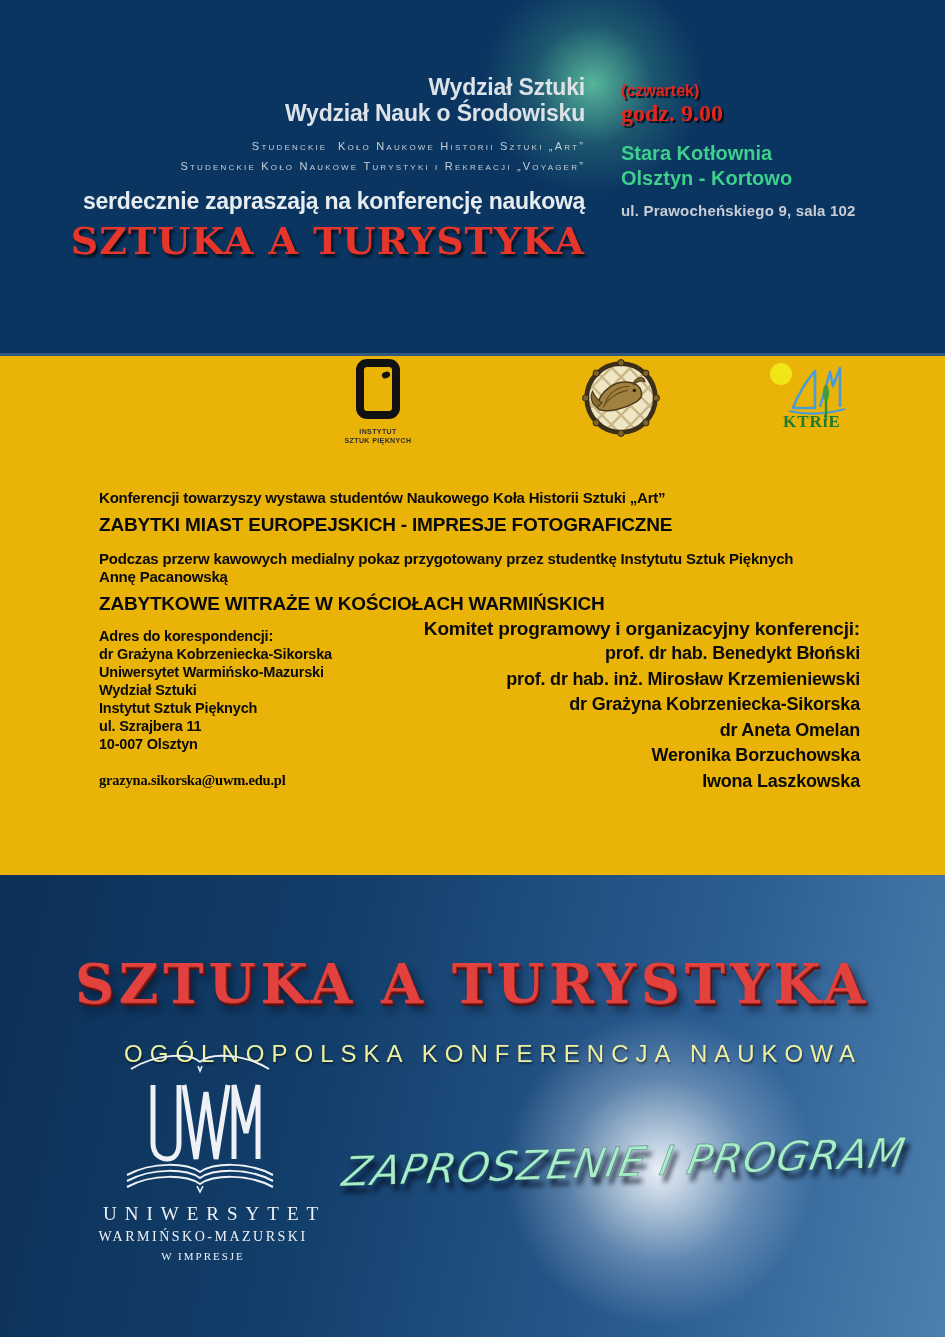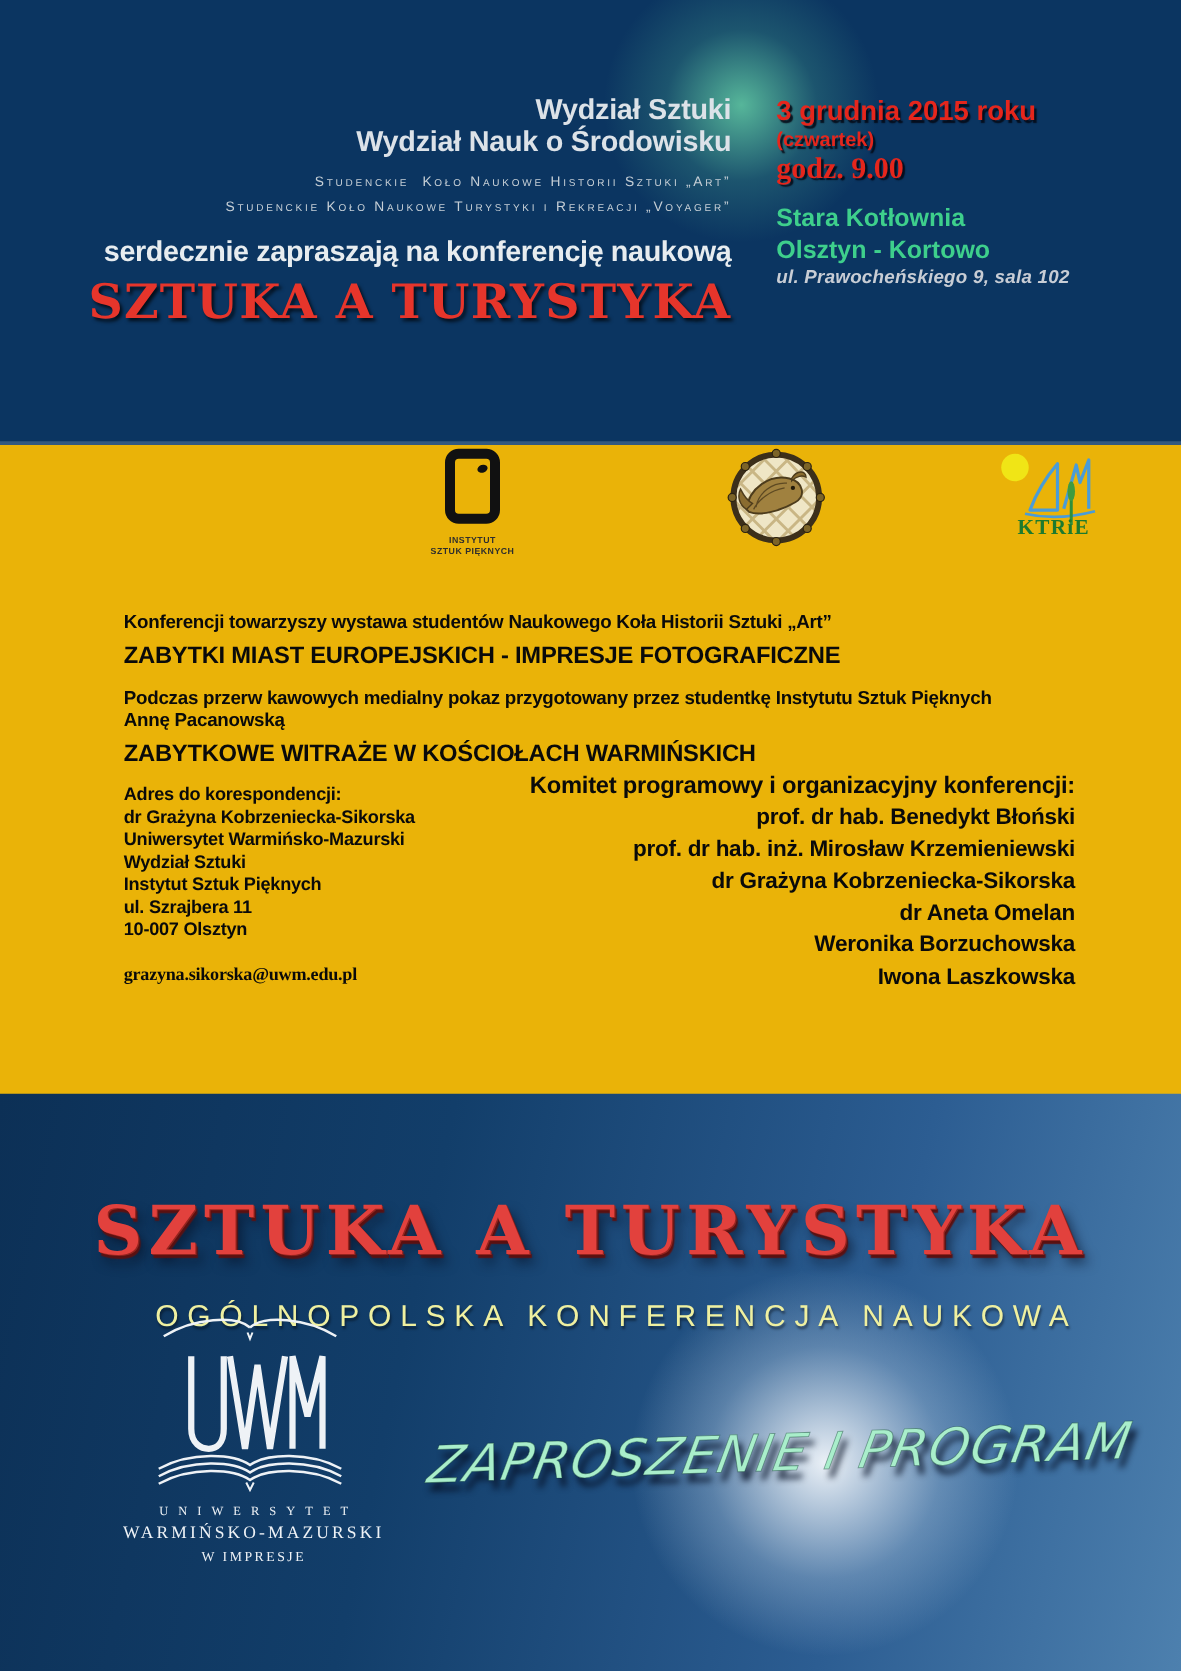--- a/index.html
+++ b/index.html
@@ -29,21 +29,21 @@
     font-family:"DejaVu Serif","Liberation Serif",serif;font-weight:bold;
     font-size:38px;color:#e6352b;letter-spacing:1px;margin-top:3px;
     text-shadow:2px 3px 3px rgba(0,0,0,.75);
   }
   .when-block{position:absolute;left:621px;top:78px;}
   .when-date{font-size:22px;font-weight:bold;color:#e5261c;text-shadow:2px 2px 1px rgba(4,10,22,.9);line-height:1;}
   .when-weekday{font-size:16px;font-weight:bold;color:#e5261c;text-shadow:2px 2px 1px rgba(4,10,22,.9);margin-top:4px;}
   .when-time{font-size:24px;font-weight:bold;color:#e5261c;text-shadow:2px 2px 1px rgba(4,10,22,.9);font-family:Liberation Serif, serif;}
   .venue{font-size:20px;font-weight:bold;color:#3ecf8c;line-height:1.25;}
   .venue-first{margin-top:14px;}
-  .venue-addr{font-size:15px;font-weight:bold;color:#c8cdd5;letter-spacing:.2px;font-style:italic;}
+  .venue-addr{font-size:15px;font-weight:bold;color:#c8cdd5;margin-top:11px;letter-spacing:.2px;}
 
   
   .logo-box{position:absolute;}
   .logo-caption{color:#5a5a5a;font-size:8px;letter-spacing:1px;line-height:1.2;}
   .isp-caption{color:#2e2e2e;font-size:7px;font-weight:bold;letter-spacing:.4px;line-height:1.3;text-align:center;}
 
   
   .exhibition{position:absolute;left:99px;top:489px;width:710px;color:#0a0a0a;letter-spacing:-.2px;}
   .exh-small{font-size:15px;font-weight:bold;line-height:1.25;}
   .exh-big{font-size:19px;font-weight:bold;line-height:1.2;margin-top:6px;}
@@ -67,21 +67,21 @@
     font-family:"DejaVu Serif","Liberation Serif",serif;font-weight:bold;
     font-size:54px;color:#e2413d;letter-spacing:5px;
     text-shadow:1px 1px 0 #94241f,2px 3px 1px #5c1111,5px 7px 9px rgba(5,15,35,.6);
   }
   .bottom-subtitle{
     position:absolute;right:83px;top:165px;text-align:right;
     font-size:24px;color:#eff0a0;letter-spacing:7px;font-weight:500;
     text-shadow:1px 2px 2px rgba(0,0,0,.45);
   }
   .uwm-block{position:absolute;left:95px;top:172px;width:216px;color:#eef2f6;text-align:center;}
-  .uwm-cap1{font-family:"Liberation Serif",serif;font-size:10px;letter-spacing:8px;margin-top:2px;text-indent:8px;}
+  .uwm-cap1{font-family:"Liberation Serif",serif;font-size:19px;letter-spacing:8px;margin-top:2px;text-indent:8px;}
   .uwm-cap2{font-family:"Liberation Serif",serif;font-size:14px;letter-spacing:2.5px;margin-top:4px;}
   .uwm-cap3{font-family:"Liberation Serif",serif;font-size:11px;letter-spacing:2px;margin-top:5px;}
   .banner{
     position:absolute;left:345px;top:263px;width:580px;
     font-family:"DejaVu Sans","Liberation Sans",sans-serif;
     font-style:italic;font-size:41px;color:#a9eecb;letter-spacing:1px;white-space:nowrap;
     transform:skewX(-12deg) rotate(-2deg);
     text-shadow:5px 7px 5px rgba(6,16,38,.85);
     -webkit-text-stroke:.7px rgba(16,62,48,.45);
   }
@@ -97,21 +97,20 @@
       <div class="org-line">Wydział Nauk o Środowisku</div>
       <div class="club-block">
         <div class="club-line">Studenckie  Koło Naukowe Historii Sztuki „Art”</div>
         <div class="club-line">Studenckie Koło Naukowe Turystyki i Rekreacji „Voyager”</div>
       </div>
       <div class="invite-line">serdecznie zapraszają na konferencję naukową</div>
       <div class="top-title">SZTUKA A TURYSTYKA</div>
     </div>
 
     <div class="when-block">
-      <div class="when-date">3 grudnia 2015 roku</div>
       <div class="when-weekday">(czwartek)</div>
       <div class="when-time">godz. 9.00</div>
       <div class="venue venue-first">Stara Kotłownia</div>
       <div class="venue">Olsztyn - Kortowo</div>
       <div class="venue-addr">ul. Prawocheńskiego 9, sala 102</div>
     </div>
   </div>
 
 
   <div class="logo-box" style="left:353px;top:358px;">
@@ -149,21 +148,21 @@
           <circle cx="71" cy="68" r="3.4"></circle>
       </g>
       <path d="M20 52 C22 34 40 22 56 26 C68 29 70 41 61 46 C49 53 32 58 22 54 Z" fill="#a0813f" stroke="#4d3c1c" stroke-width="1.6"></path>
       <path d="M20 52 C14 48 12 41 15 35 C18 41 21 45 25 47 Z" fill="#8a6c30" stroke="#4d3c1c" stroke-width="1.2"></path>
       <path d="M58 26 C62 19 70 19 70 25 C67 23 62 24 58 28 Z" fill="#8a6c30" stroke="#4d3c1c" stroke-width="1.2"></path>
       <path d="M28 50 C30 38 42 29 54 30 M26 52 C30 44 40 36 52 34" stroke="#5d4922" stroke-width="1.1" fill="none"></path>
       <circle cx="59" cy="34" r="1.8" fill="#241b0a"></circle>
     </svg>
   </div>
 
-  <div class="logo-box" style="left:794px;top:360px;">
+  <div class="logo-box" style="left:763px;top:360px;">
     <svg width="95" height="72" viewBox="0 0 95 72">
       <circle cx="18" cy="14" r="11" fill="#f0e516"></circle>
       <path d="M30 48 C36 32 46 18 52 11 L52 48 Z" fill="none" stroke="#4a9cd8" stroke-width="2.6" stroke-linejoin="round"></path>
       <path d="M57 47 L67 12 L70 26 L77 8 L77 47" fill="none" stroke="#4a9cd8" stroke-width="2.6" stroke-linejoin="round"></path>
       <path d="M26 51 Q52 57 82 49" fill="none" stroke="#4a9cd8" stroke-width="2.2"></path>
       <line x1="63" y1="28" x2="63" y2="60" stroke="#2e8f3c" stroke-width="2.4"></line>
       <ellipse cx="63" cy="33" rx="3" ry="8" fill="#3f9b3f"></ellipse>
       <text x="20" y="67" font-family="Liberation Serif,serif" font-weight="bold" font-size="17" fill="#1d7a2e" letter-spacing="1">KTRiE</text>
     </svg>
   </div>

